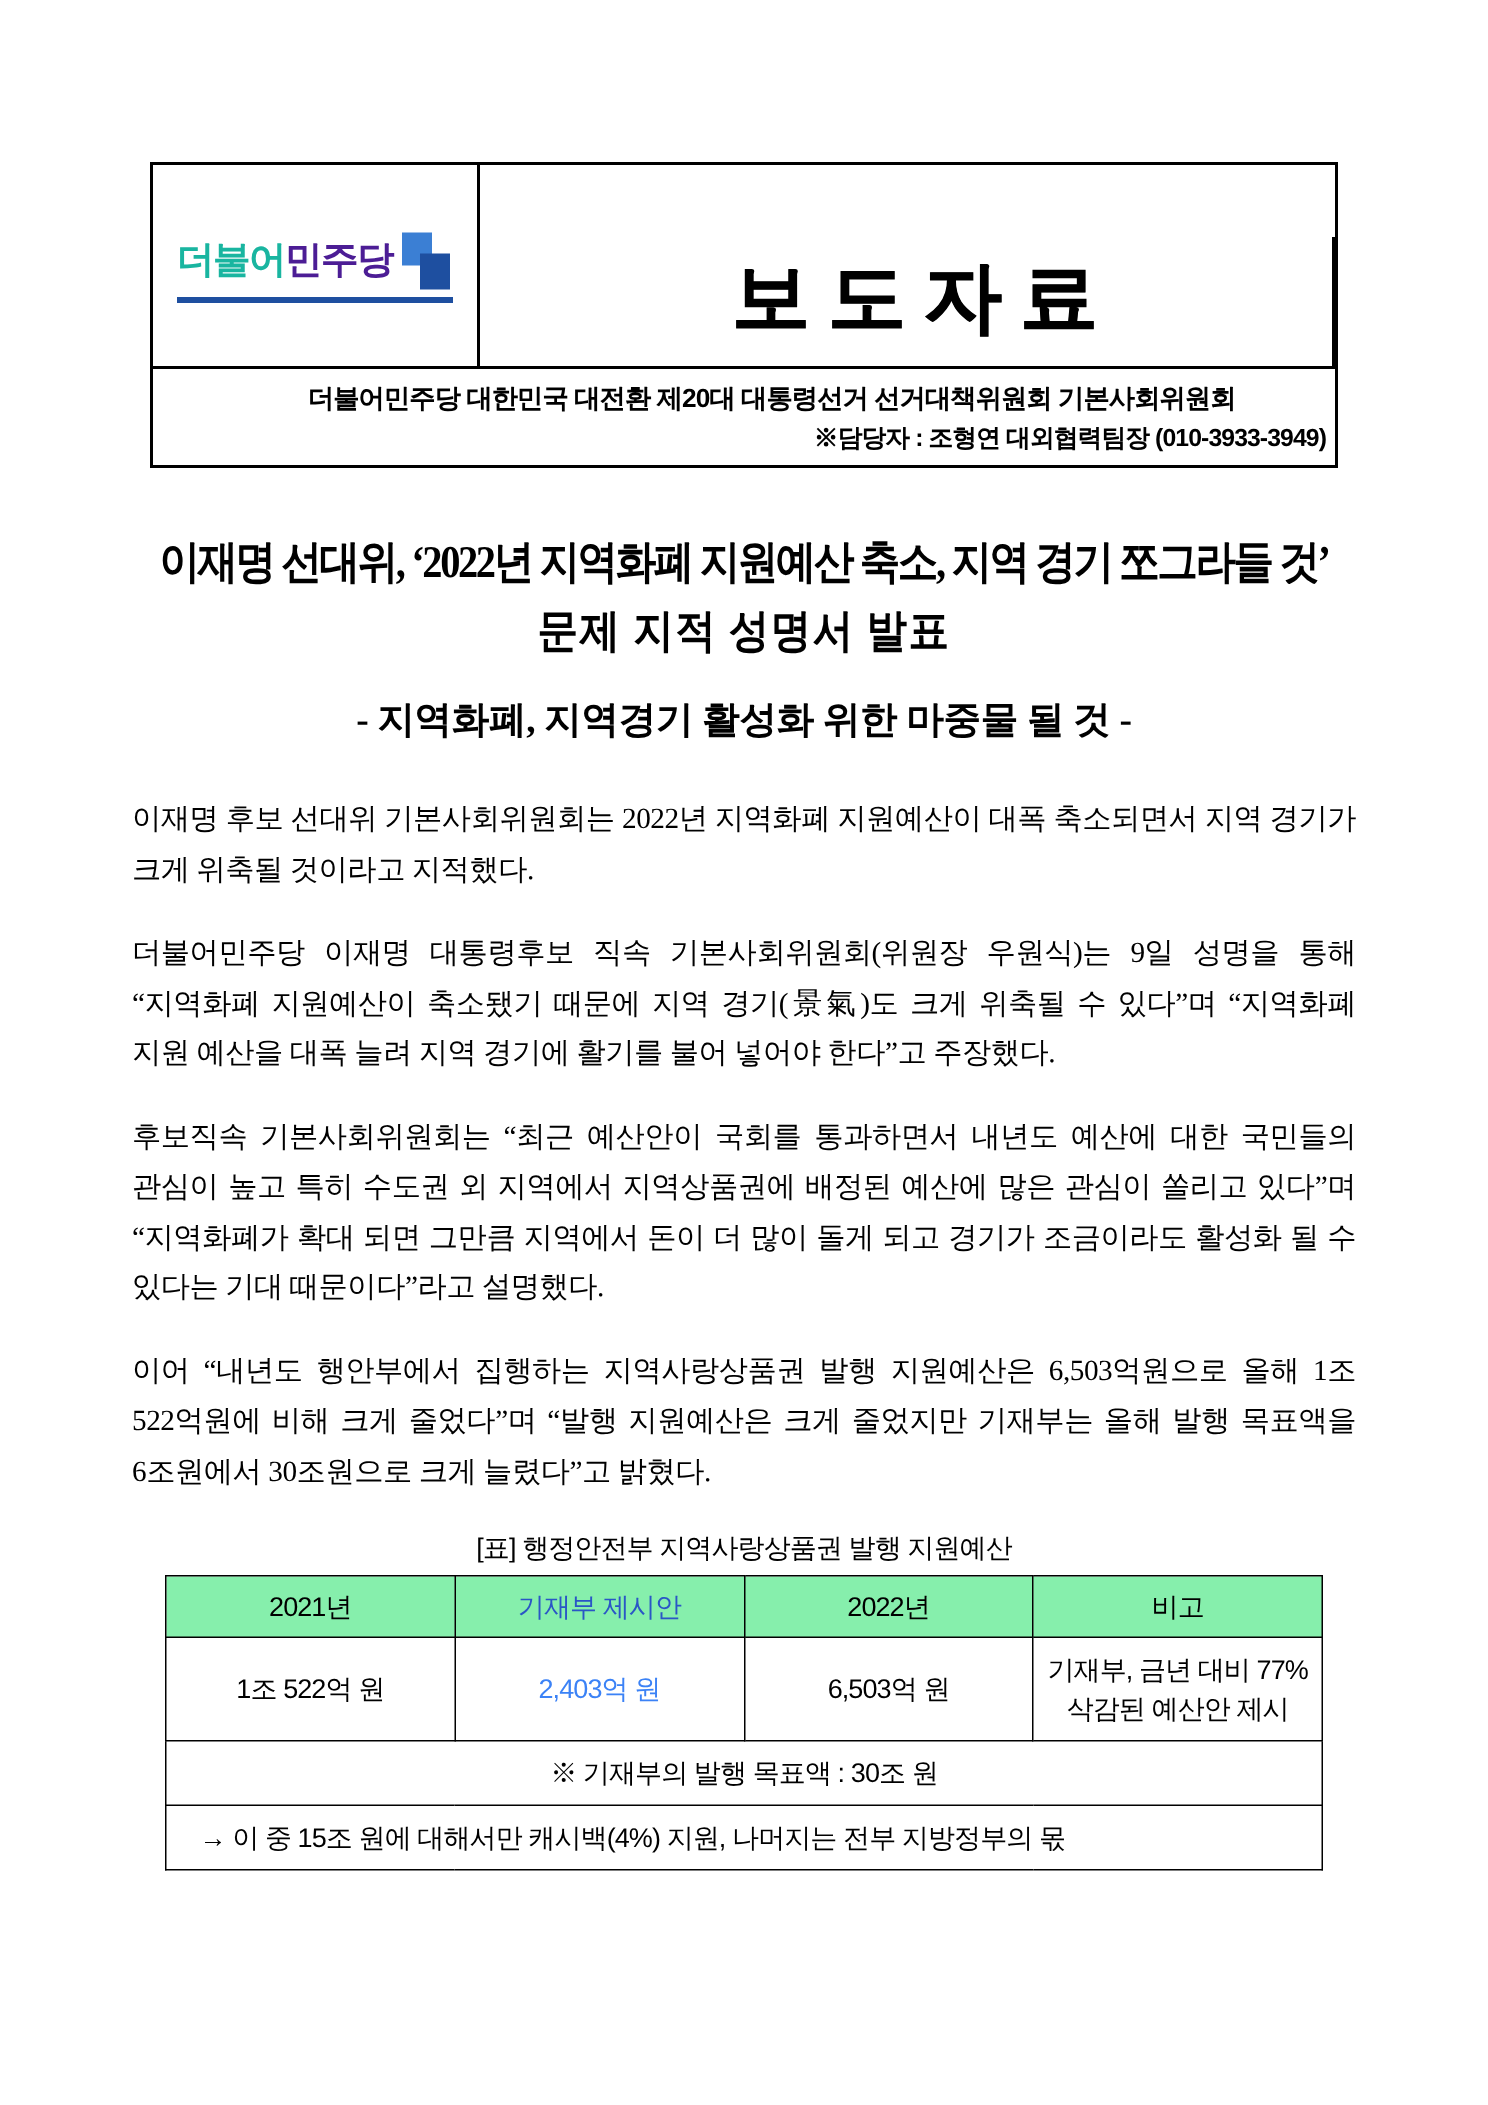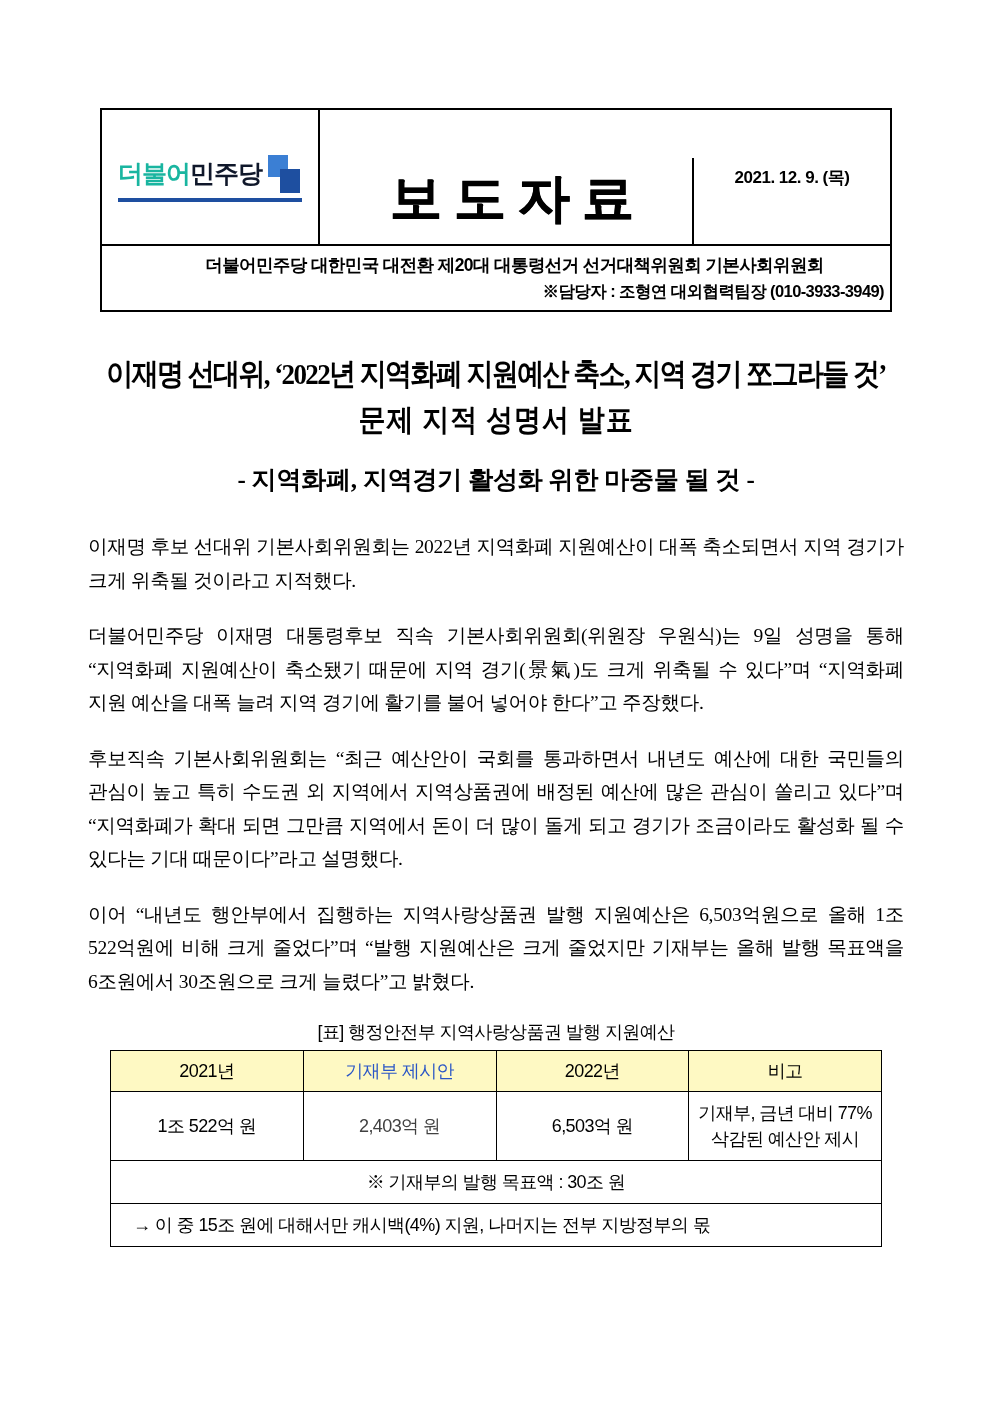--- a/index.html
+++ b/index.html
@@ -50,21 +50,21 @@
   }
   .logo-text {
     font-family: "Liberation Sans", sans-serif;
     font-weight: bold;
     font-size: 25px;
     letter-spacing: -1px;
     line-height: 1;
     display: flex;
   }
   .logo-text .g1 { color: #19b5a0; }
-  .logo-text .g2 { color: #0f172a; }
+  .logo-text .g2 { color: #4c1d95; }
   .logo-mark {
     width: 34px;
     height: 42px;
     position: relative;
     margin-left: 4px;
   }
   .logo-mark .sq1 {
     position: absolute;
     left: 0; top: 2px;
     width: 20px; height: 22px;
@@ -178,26 +178,26 @@
   }
   table.budget td {
     border: 1px solid #000;
     text-align: center;
     font-family: "Liberation Sans", sans-serif;
     font-size: 18px;
     letter-spacing: -0.6px;
     padding: 5px 2px;
   }
   table.budget tr.head td {
-    background: #fef9c3;
+    background: #86efac;
     height: 30px;
   }
   table.budget tr.head td.blue { color: #2a56c6; margin-top: 26px; }
   table.budget tr.vals td { height: 58px; }
-  table.budget tr.vals td.blue { color: #404040; margin-top: 15px; }
+  table.budget tr.vals td.blue { color: #3b82f6; margin-top: 15px; }
   table.budget td.two-line {
     line-height: 1.45;
   }
   table.budget tr.note td {
     height: 32px;
   }
   table.budget tr.note2 td {
     height: 32px;
     text-align: left;
     padding-left: 22px;
@@ -224,21 +224,20 @@
             </div>
           </div>
           <div class="logo-underline"></div>
         </div>
       </div>
 
       <div class="title-cell">
         <div class="doc-title">보도자료</div>
       </div>
 
-      <div class="date-cell">2021. 12. 9. (목)</div>
     </div>
 
     <div class="header-org">더불어민주당 대한민국 대전환 제20대 대통령선거 선거대책위원회 기본사회위원회</div>
     <div class="header-contact">※담당자 : 조형연 대외협력팀장 (010-3933-3949)</div>
   </div>
 
   <div class="headline">
     <span>이재명 선대위, ‘2022년 지역화폐 지원예산 축소, 지역 경기 쪼그라들 것’</span>
     <span class="l2">문제 지적 성명서 발표</span>
   </div>

